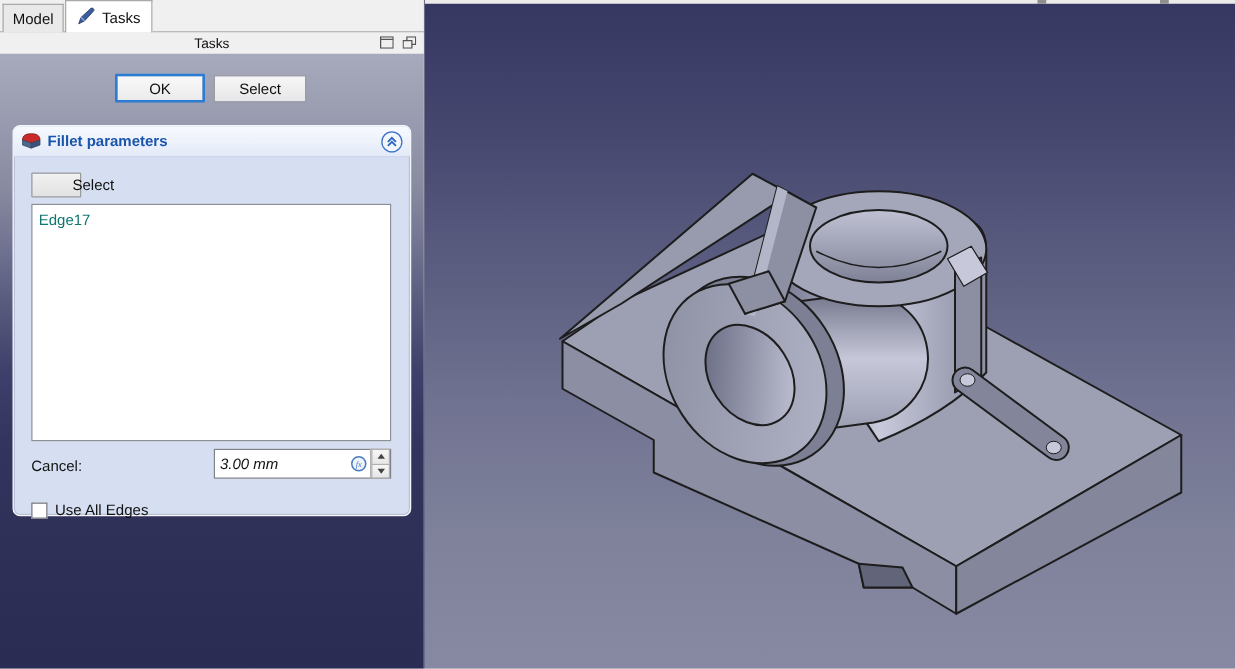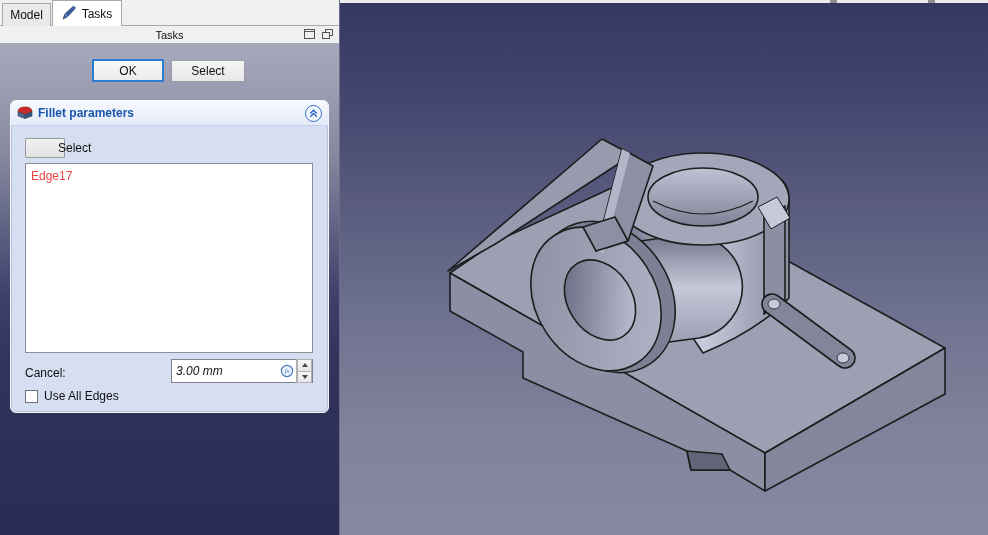--- a/index.html
+++ b/index.html
@@ -46,41 +46,41 @@
   .gb-title { color:#1a55ad; font-weight:bold; font-size:12px; }
   .collapse-btn { position:absolute; right:6px; top:4px; width:17px; height:17px;
     border:1px solid #3a6fc4; border-radius:50%; background:#f2f6fd;
     display:flex; align-items:center; justify-content:center; cursor:pointer; }
 
   .btn-select { left:14px; top:37px; width:40px; height:20px;
     background:linear-gradient(180deg,#f1f1f1,#e2e2e2); border:1px solid #9b9b9b;padding-left:32px; }
 
   .edge-list { position:absolute; left:14px; top:62px; width:288px; height:190px;
     background:#ffffff; border:1px solid #8a8f98; padding:2px 0; overflow:hidden; }
-  .edge-item { padding:1px 5px; line-height:19px; color:#ef4444; cursor:default; }
+  .edge-item { padding:1px 5px; line-height:19px; color:#0f766e; cursor:default; }
 
   .radius-label { position:absolute; left:14px; top:265px; color:#111; }
   .spinbox { position:absolute; left:160px; top:258px; width:142px; height:24px;
     border:1px solid #7f828b; background:#fff; display:flex; align-items:center; }
   .spinbox input { flex:1; height:100%; border:none; outline:none; font-family:inherit;
     font-size:12px; padding:0 4px; color:#111; background:transparent; min-width:0;font-style:italic; }
   .fx-btn { width:15px; height:15px; margin-right:2px; border:none; background:none;
     display:flex; align-items:center; justify-content:center; cursor:pointer; flex:none; }
   .spin-arrows { width:16px; height:24px; display:flex; flex-direction:column; flex:none;
     border-left:1px solid #b0b0b0; }
   .spin-up,.spin-down { flex:1; background:linear-gradient(180deg,#f6f6f6,#e7e7e9);
     border:1px solid #b0b0b0; display:flex; align-items:center; justify-content:center;
     cursor:pointer; padding:0; }
   .spin-up { border-bottom:none; }
   .arrow-up { width:0; height:0; border-left:3px solid transparent;
     border-right:3px solid transparent; border-bottom:4px solid #444; }
   .arrow-down { width:0; height:0; border-left:3px solid transparent;
     border-right:3px solid transparent; border-top:4px solid #444; }
 
-  .checkbox-row { position:absolute; left:14px; top:288px; display:flex;
+  .checkbox-row { position:absolute; left:14px; top:300px; display:flex;
     align-items:center; gap:6px; }
   .checkbox { width:13px; height:13px; background:#fff; border:1px solid #70747c;
     cursor:pointer; }
   .checkbox-label { color:#111; }
 
   
   .viewport { position:relative; flex:1; height:535px;
     background:linear-gradient(180deg,#363761 0%,#46476f 20%,#5b5d80 40%,
       #707291 60%,#7f829a 80%,#8689a1 100%); }
   .vp-topstrip { position:absolute; left:0; top:0; width:100%; height:3px;

